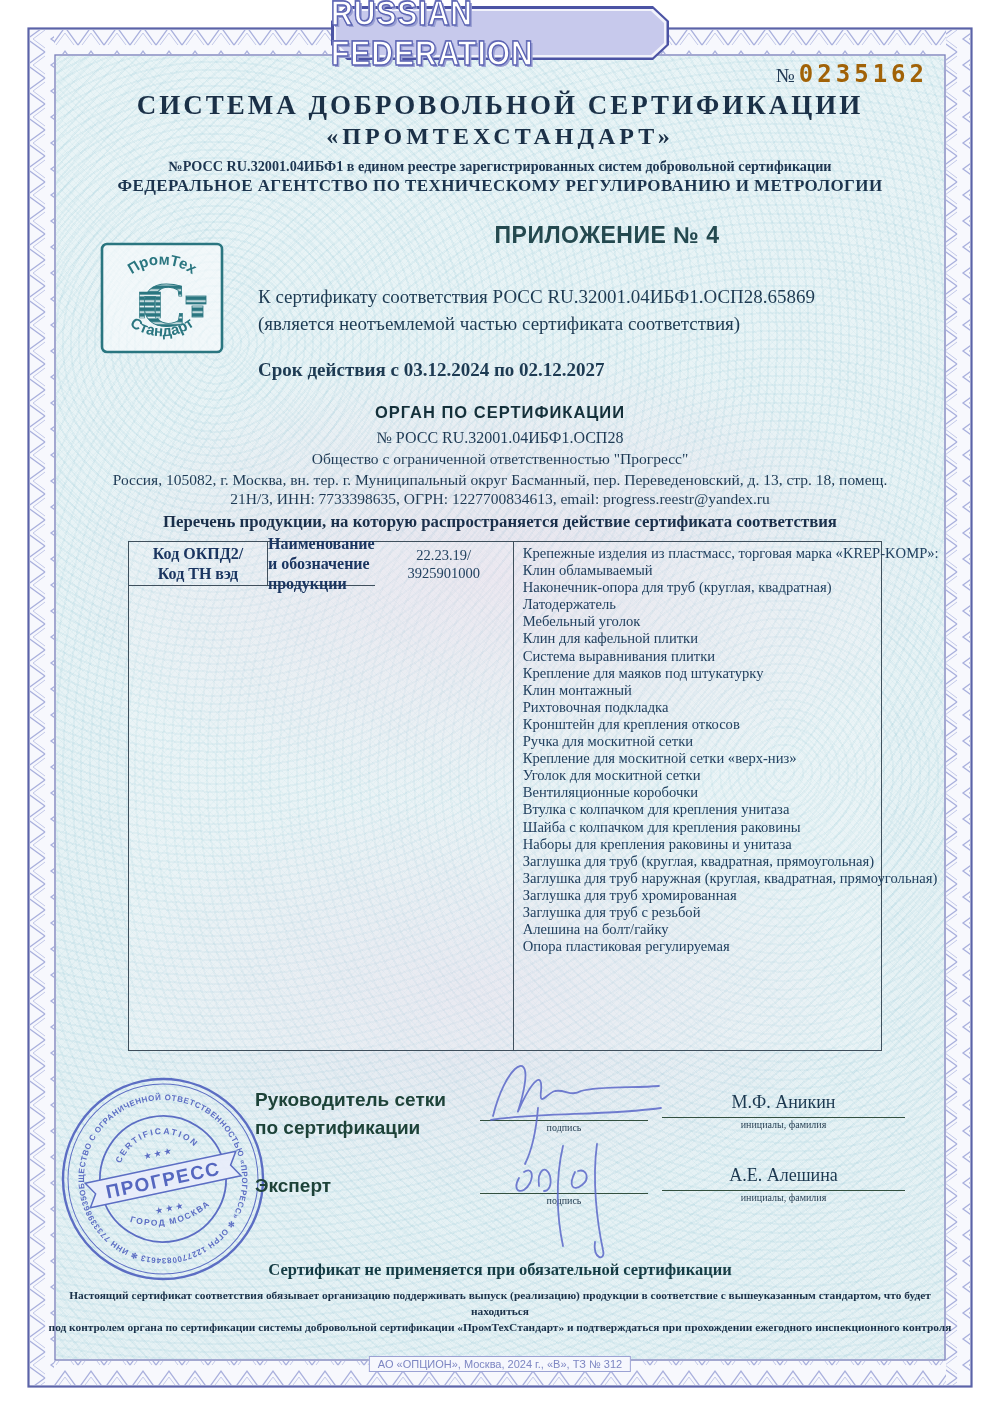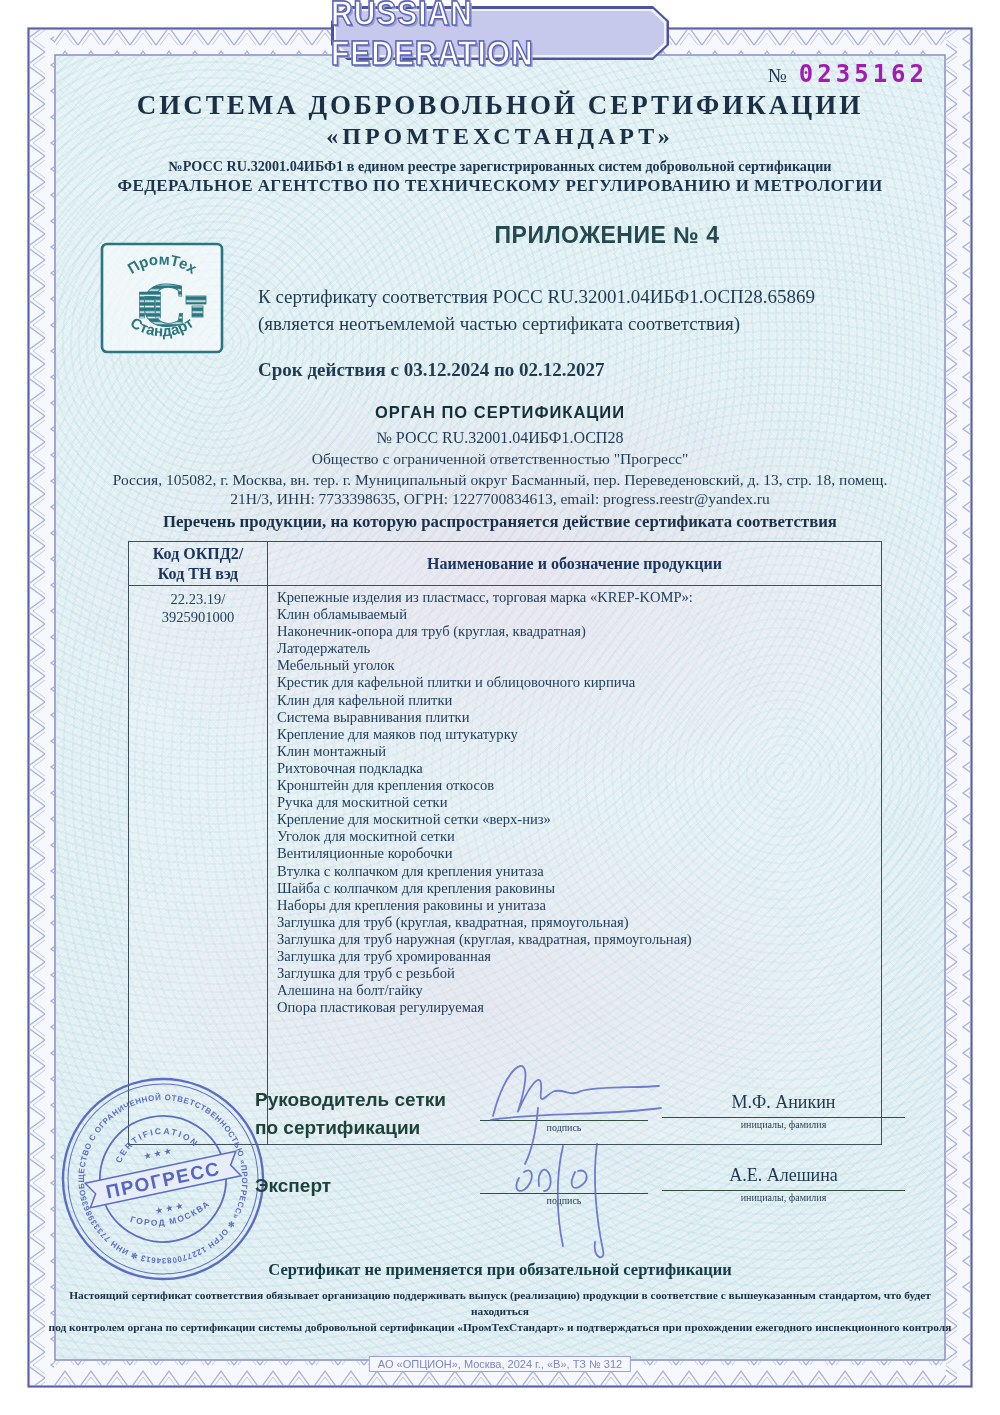--- a/index.html
+++ b/index.html
@@ -34,41 +34,41 @@
     clip-path:polygon(13px 0,calc(100% - 13px) 0,100% 12px,100% calc(100% - 12px),calc(100% - 13px) 100%,13px 100%,0 calc(100% - 12px),0 12px);}
   .bn-text { position:absolute; inset:0; display:flex; align-items:center; justify-content:center;
     font-family:"Liberation Sans", sans-serif; font-weight:bold; font-size:30px; letter-spacing:1px;
     color:#ffffff; -webkit-text-stroke:1.2px #5a62b2;
     text-shadow:2px 2px 0 #989ed2, -1px -1px 0 #8c92cc; transform:scaleY(1.18); }
   
   .abs { position:absolute; z-index:4; }
   .ctr { left:56px; width:888px; text-align:center; }
   #cert-no { right:72px; top:60px; font-size:20px; color:#223a55; white-space:nowrap; }
   #cert-no .digits { font-family:"DejaVu Sans Mono", monospace; font-weight:bold; font-size:24px;
-    color:#a21caf; letter-spacing:4px; margin-left:12px; }
+    color:#a16207; letter-spacing:4px; margin-left:4px; }
   #title1 { top:90px; font-weight:bold; font-size:27px; letter-spacing:3px; color:#1b3047; }
   #title2 { top:123px; font-weight:bold; font-size:24px; letter-spacing:4px; color:#1b3047; }
   #reg-line { top:158px; font-weight:bold; font-size:14.2px; color:#1d3550; }
   #agency-line { top:176px; font-weight:bold; font-size:17px; letter-spacing:0.4px; color:#1c344e; }
   #appendix-title { left:262px; width:690px; top:222px; text-align:center;
     font-family:"Liberation Sans", sans-serif; font-weight:bold; font-size:23px;
     letter-spacing:0.5px; color:#24494f; }
   #logo { left:100px; top:242px; }
   #cert-to { left:258px; top:283px; font-size:19px; line-height:27px; color:#1d3a52; }
   #validity { left:258px; top:359px; font-size:19px; font-weight:bold; color:#1d3a52; }
   #organ-title { top:403px; font-family:"Liberation Sans", sans-serif; font-weight:bold;
     font-size:16.5px; letter-spacing:1px; color:#14303a; }
   #organ-no { top:429px; font-size:16px; }
   #organ-company { top:450px; font-size:15.5px; }
   #organ-addr1 { top:471px; font-size:15.5px; }
   #organ-addr2 { top:490px; font-size:15.5px; }
   #products-heading { top:512px; font-weight:bold; font-size:16.8px; color:#1a2f4a; }
   
-  #table { left:128px; top:541px; width:754px; height:604px; border:1.5px solid #3f4f5c;
-    display:flex; flex-direction:column; background:rgba(255,255,255,0.12); }
+  #table { left:128px; top:541px; width:754px; height:510px; border:1.5px solid #3f4f5c;
+    display:flex; flex-direction:row; background:rgba(255,255,255,0.12); }
   .t-head { display:flex; border-bottom:1.5px solid #3f4f5c; height:44px; }
   .t-body { display:flex; flex:1; }
   .t-col1 { width:139px; border-right:1.5px solid #3f4f5c; text-align:center; }
   .t-col2 { flex:1; }
   .t-head .t-col1, .t-head .t-col2 { display:flex; flex-direction:column; justify-content:center;
     font-weight:bold; font-size:16px; color:#1a3560; line-height:20px; }
   .t-body .t-col1 { padding-top:4px; font-size:14.5px; color:#21405f; line-height:18px; }
   .t-body .t-col2 { padding:3px 0 0 9px; }
   .product-line { font-size:14.6px; color:#21405f; line-height:17.1px; white-space:nowrap; }
   
@@ -187,21 +187,20 @@
       <div class="t-col1">
         <div>22.23.19/</div>
         <div>3925901000</div>
       </div>
       <div class="t-col2">
           <div class="product-line">Крепежные изделия из пластмасс, торговая марка «KREP-KOMP»:</div>
           <div class="product-line">Клин обламываемый</div>
           <div class="product-line">Наконечник-опора для труб (круглая, квадратная)</div>
           <div class="product-line">Латодержатель</div>
           <div class="product-line">Мебельный уголок</div>
-          <div class="product-line">Крестик для кафельной плитки и облицовочного кирпича</div>
           <div class="product-line">Клин для кафельной плитки</div>
           <div class="product-line">Система выравнивания плитки</div>
           <div class="product-line">Крепление для маяков под штукатурку</div>
           <div class="product-line">Клин монтажный</div>
           <div class="product-line">Рихтовочная подкладка</div>
           <div class="product-line">Кронштейн для крепления откосов</div>
           <div class="product-line">Ручка для москитной сетки</div>
           <div class="product-line">Крепление для москитной сетки «верх-низ»</div>
           <div class="product-line">Уголок для москитной сетки</div>
           <div class="product-line">Вентиляционные коробочки</div>

